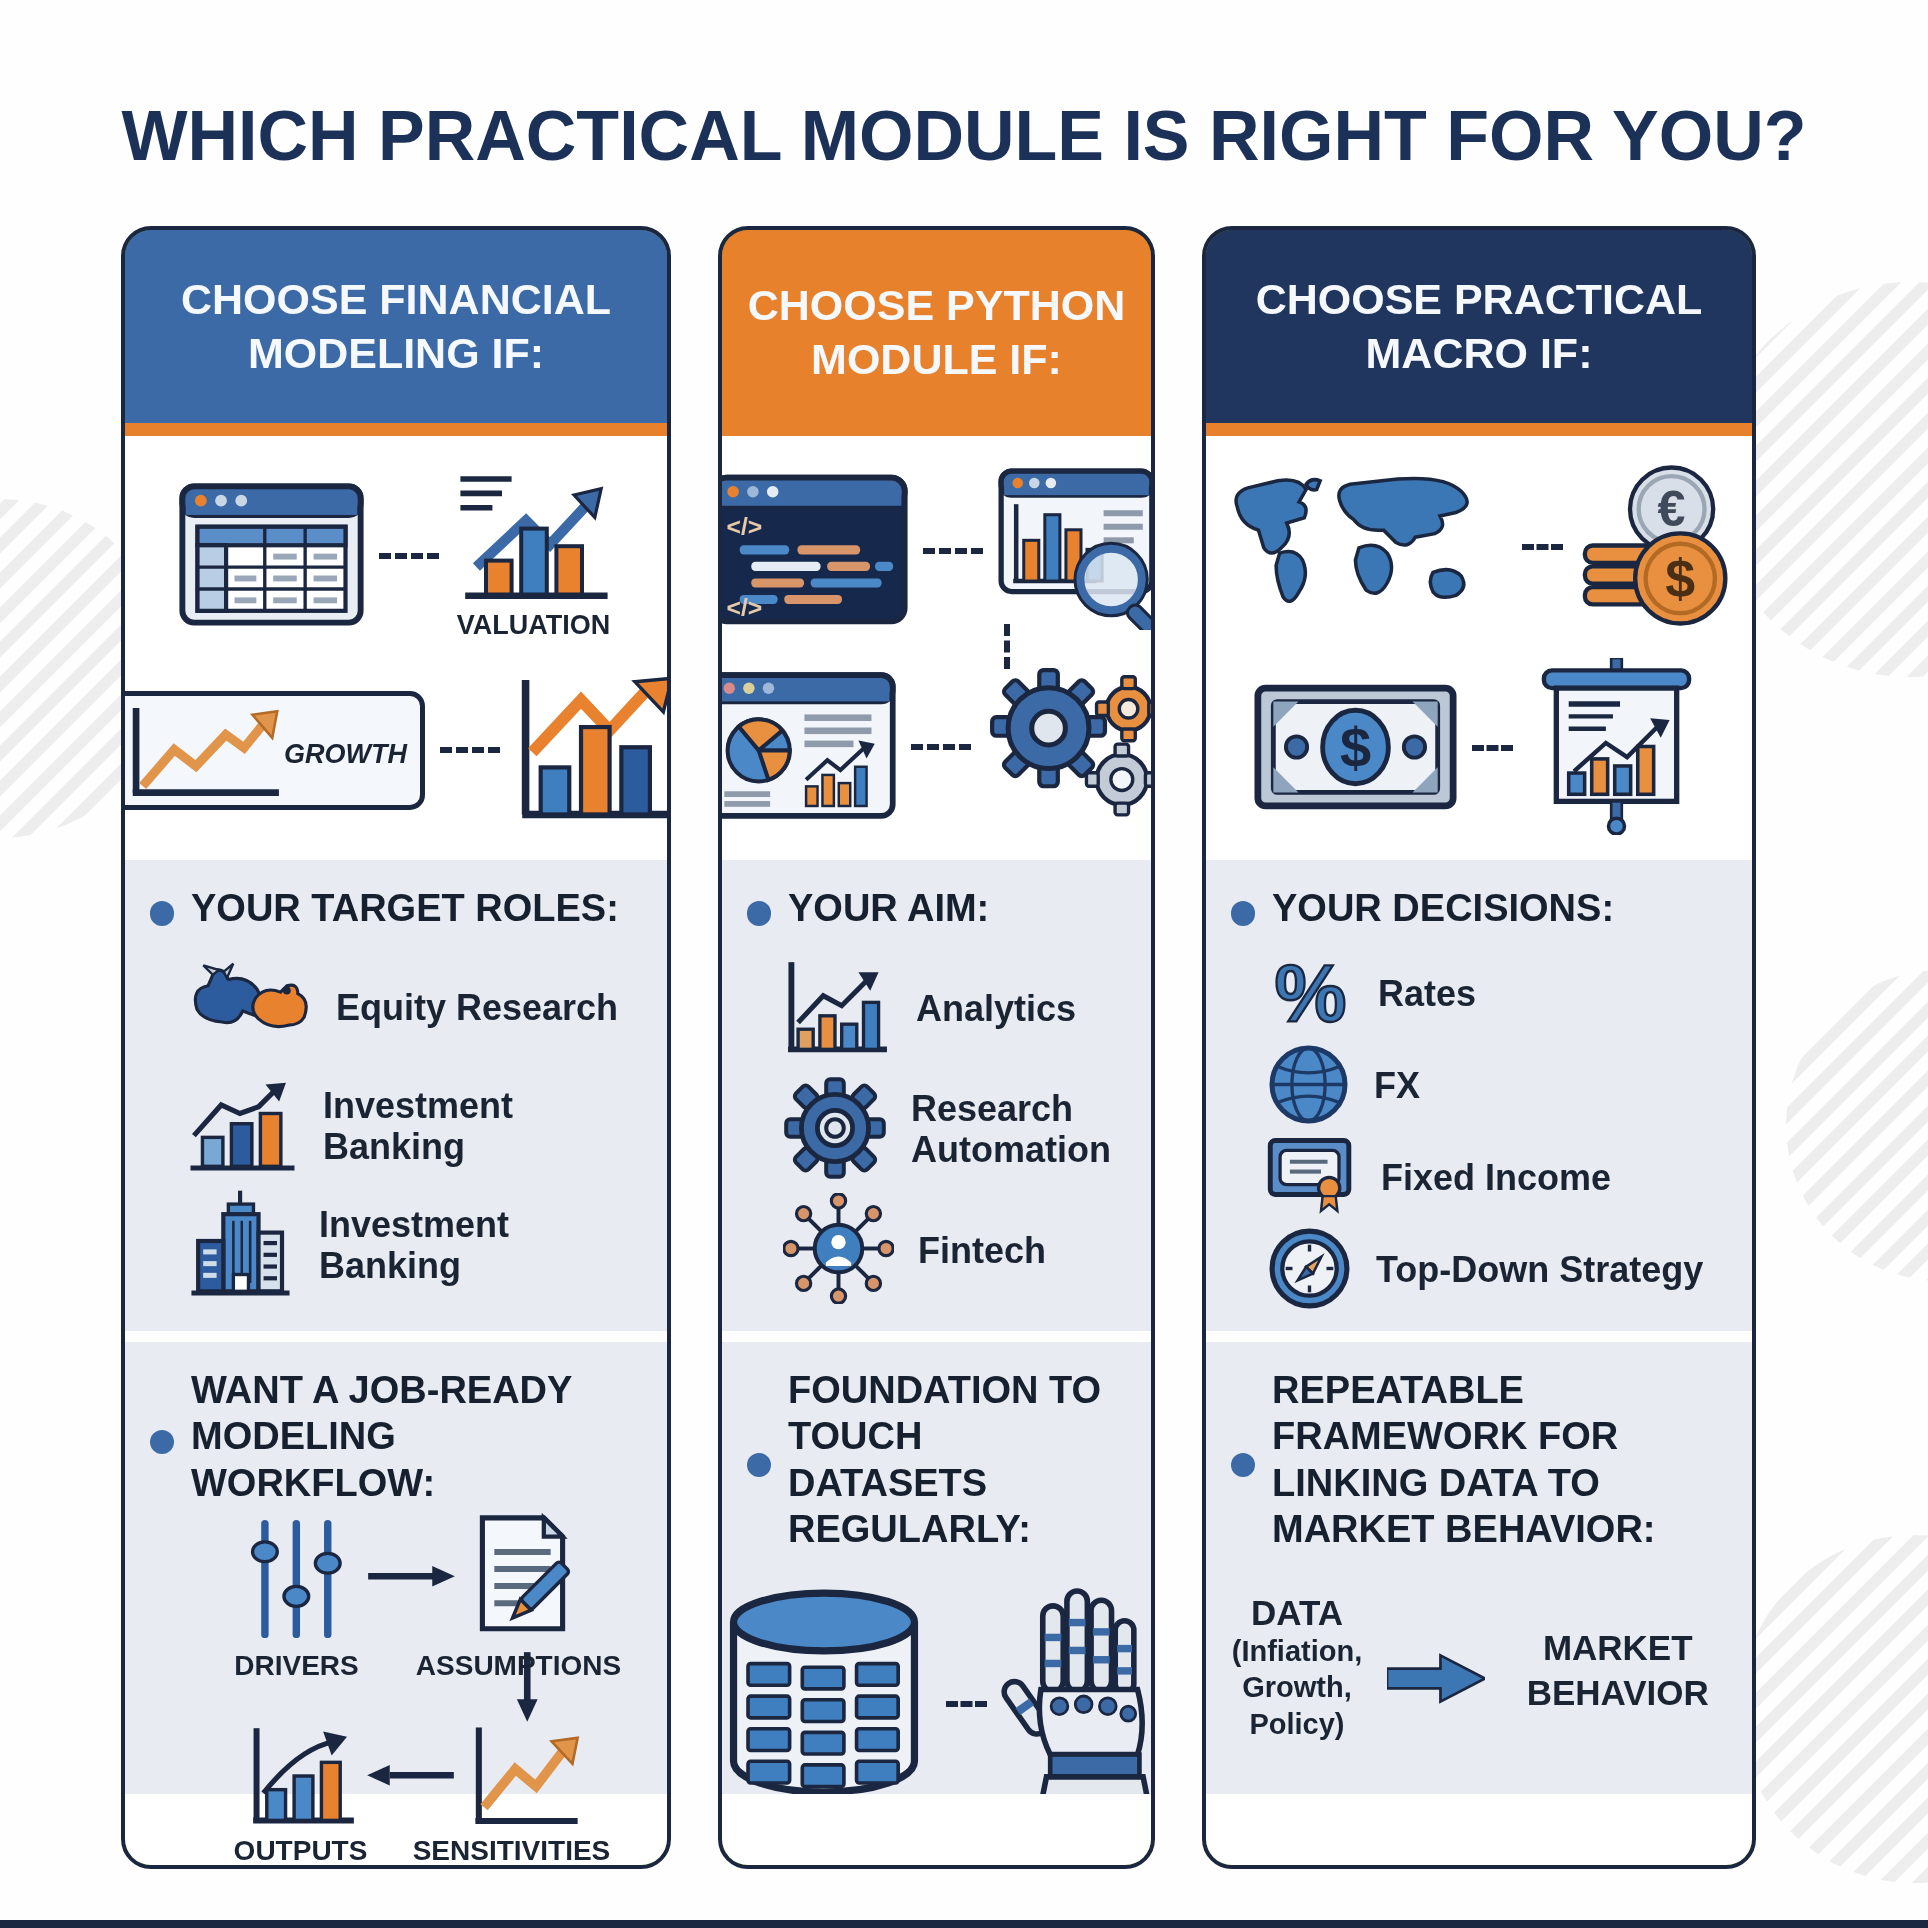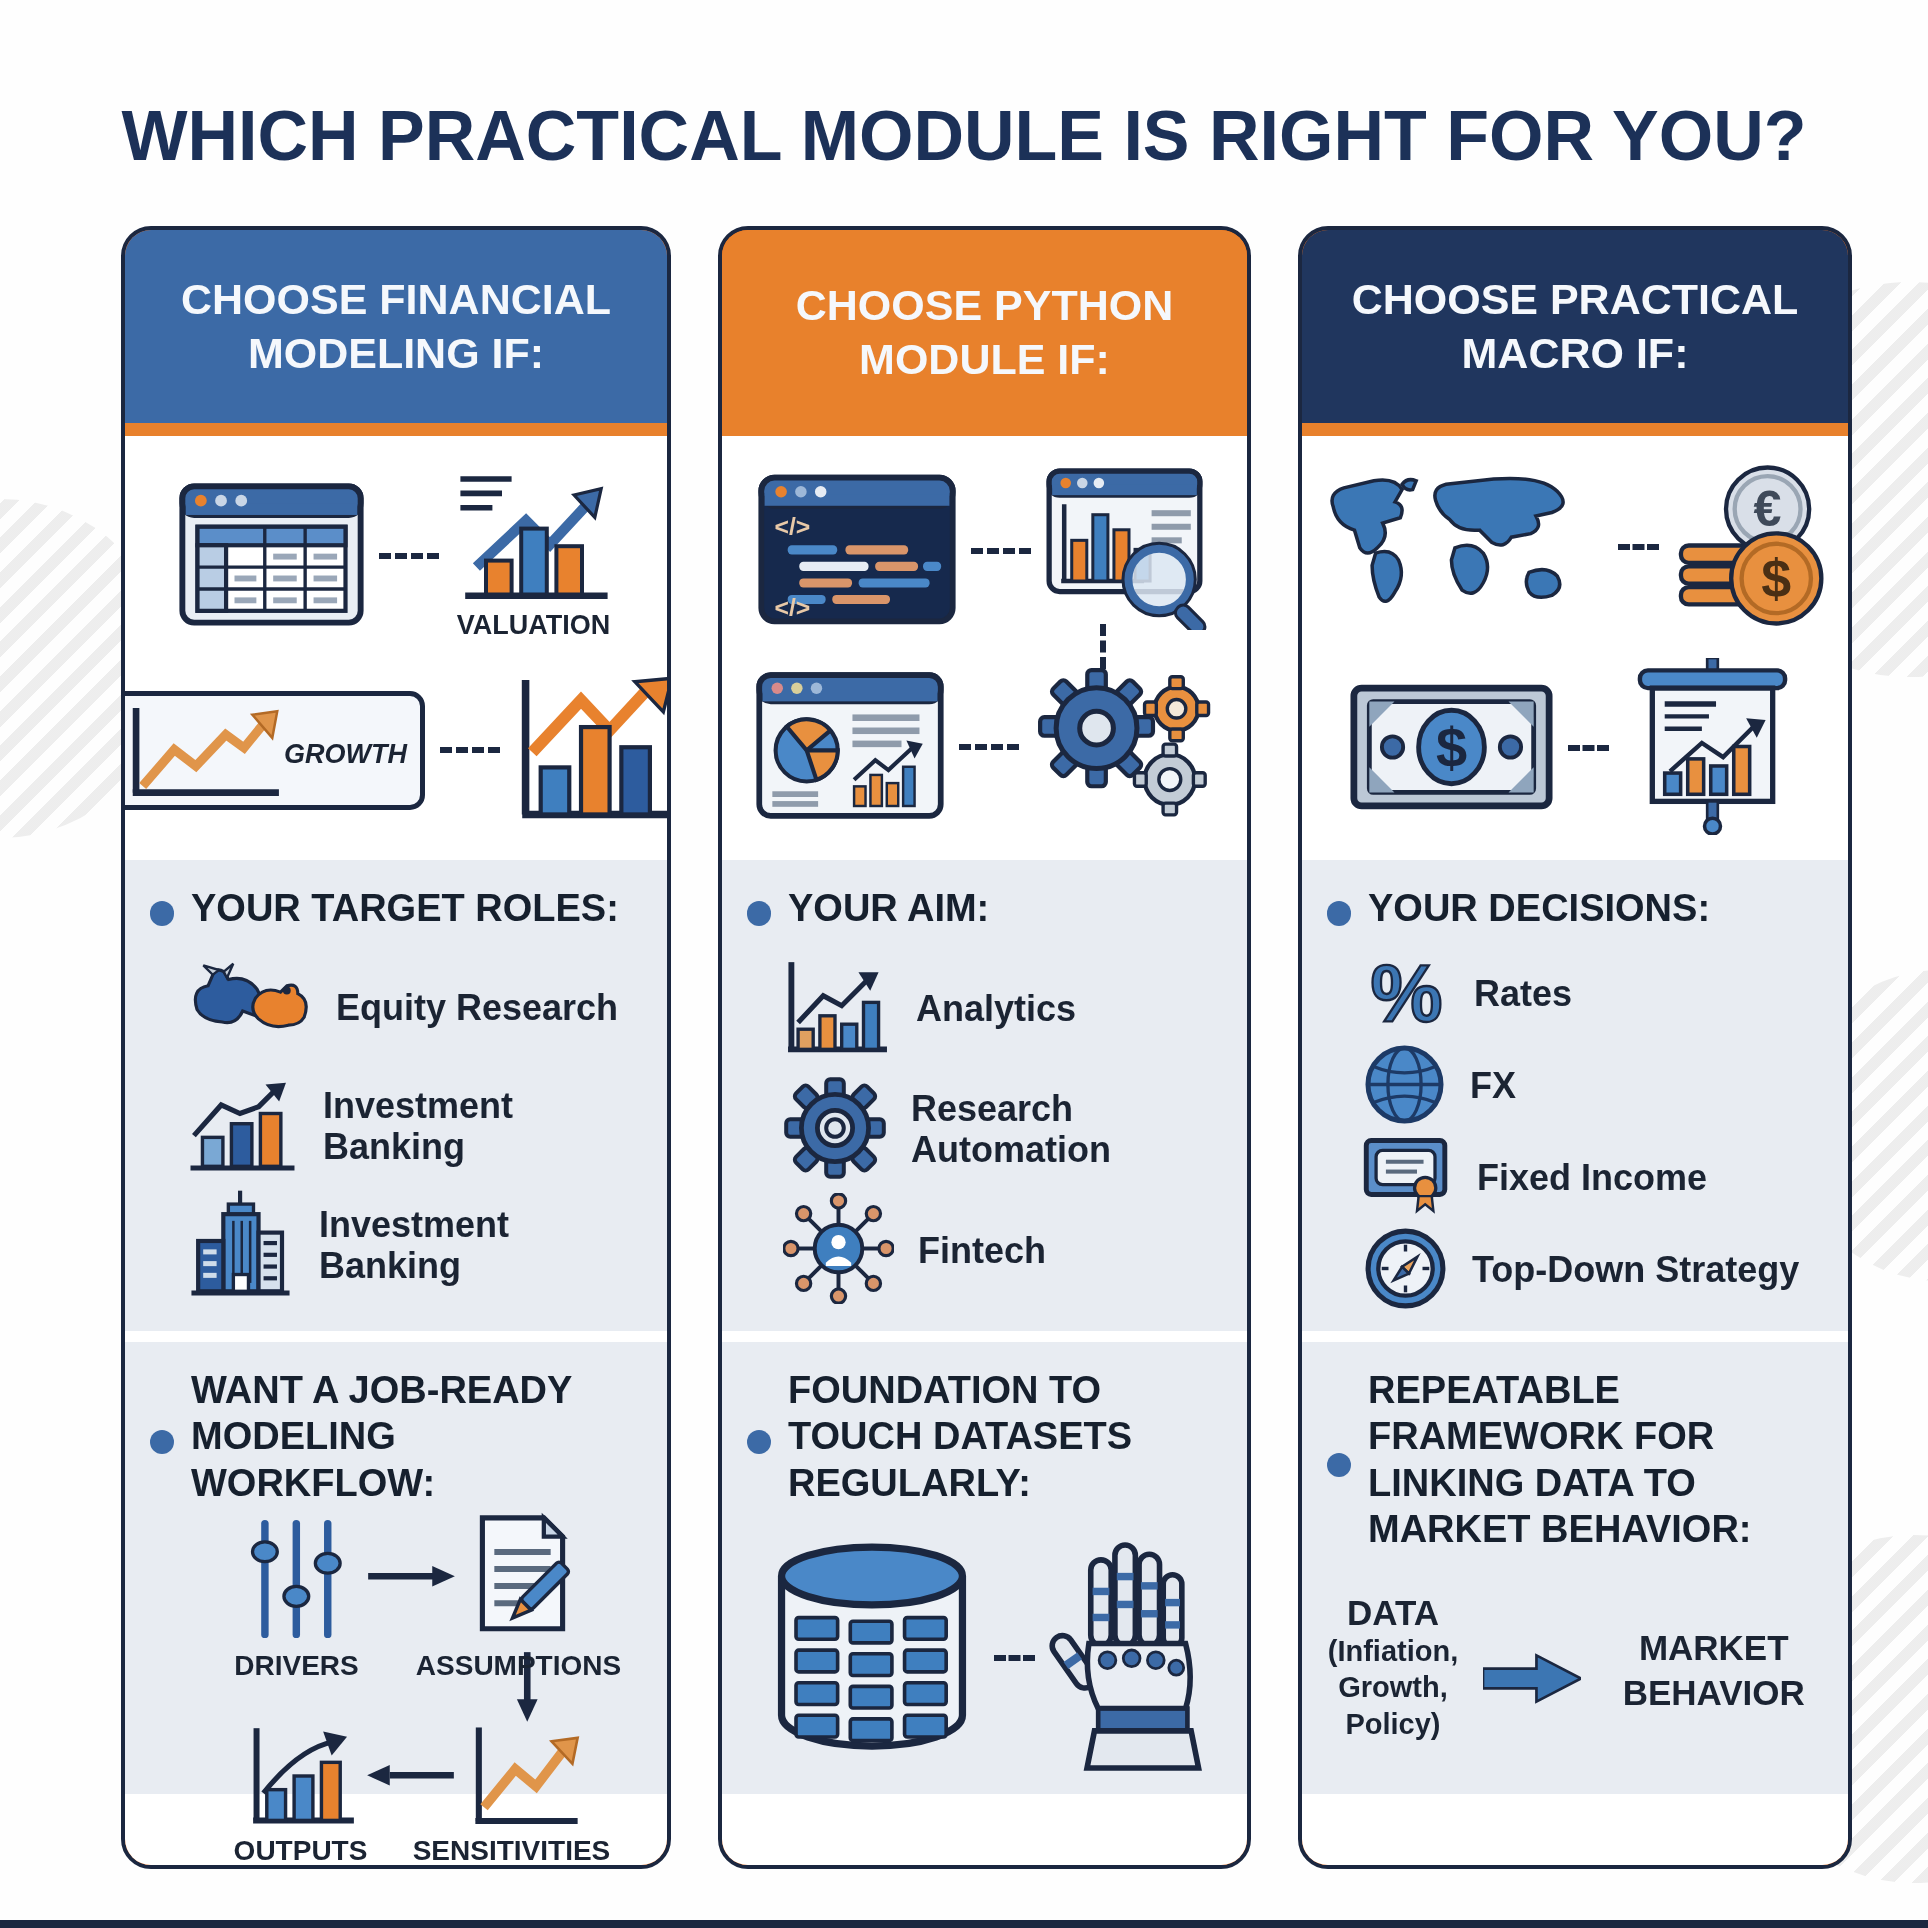--- a/index.html
+++ b/index.html
@@ -17,24 +17,24 @@
 
   .main-title{
     position:absolute;top:49px;left:0;width:100%;text-align:center;
     font-size:70px;font-weight:bold;color:#1c3158;letter-spacing:0px;z-index:2;
   }
 
   .cards{position:absolute;top:226px;left:121px;width:1731px;height:1643px;
     display:flex;gap:47px;z-index:1;}
   .card{
     box-sizing:border-box;border:4.7px solid #1b2740;border-radius:30px;
-    background:#f97316;overflow:hidden;display:flex;flex-direction:column;
+    background:#4d7c0f;overflow:hidden;display:flex;flex-direction:column;
   }
   .card-1{width:550px;}
-  .card-2{width:533px;}
+  .card-2{width:437px;}
   .card-3{width:554px;}
   .card-header{
     height:193px;flex:0 0 auto;display:flex;align-items:center;justify-content:center;
     text-align:center;color:#f5f8fc;font-weight:bold;font-size:43px;line-height:1.25;
     padding:0 22.6px;
   }
   .hdr-blue{background:#3c6aa6;}
   .hdr-orange{background:#e8812c;height:206px;}
   .hdr-navy{background:#20365e;}
   .stripe{height:13px;flex:0 0 auto;background:#e8812c;}

